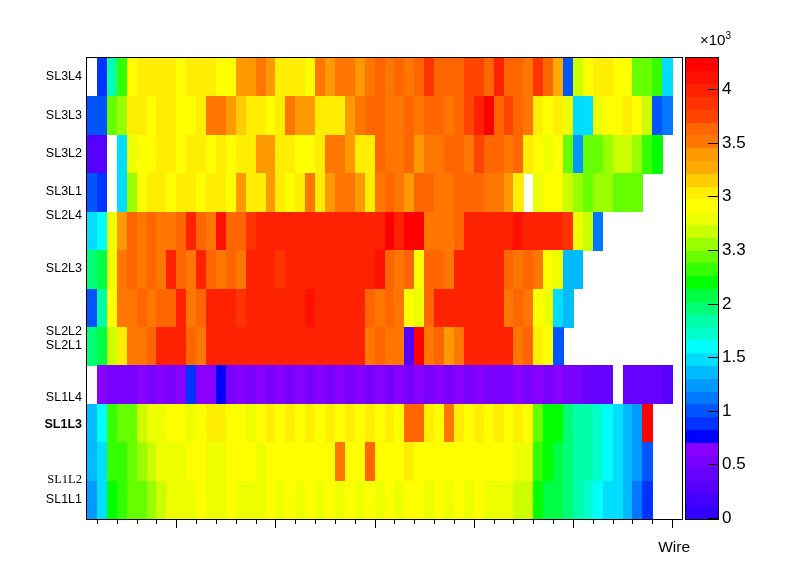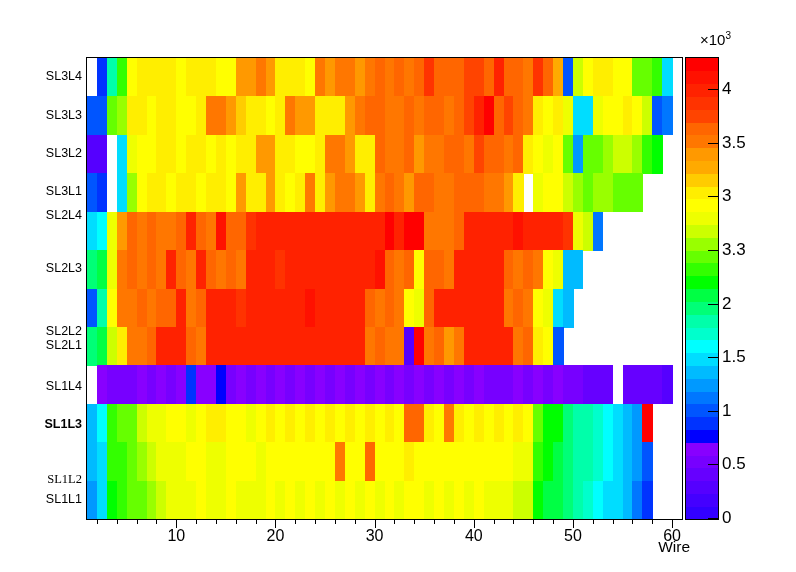--- a/index.html
+++ b/index.html
@@ -107,21 +107,21 @@
 
   <div id="ylabels">
       <div class="ylab" style="top: 19.2083px;">SL3L4</div>
       <div class="ylab" style="top: 57.625px;">SL3L3</div>
       <div class="ylab" style="top: 96.0417px;">SL3L2</div>
       <div class="ylab" style="top: 134.458px;">SL3L1</div>
       <div class="ylab" style="top: 158px; text-align: right;">SL2L4</div>
       <div class="ylab" style="top: 211.292px;">SL2L3</div>
       <div class="ylab" style="top: 249.708px; margin-top: 24px;">SL2L2</div>
       <div class="ylab" style="top: 288.125px;">SL2L1</div>
-      <div class="ylab" style="top: 329px;">SL1L4</div>
+      <div class="ylab" style="top: 340px;">SL1L4</div>
       <div class="ylab" style="top: 367px; font-weight: bold;">SL1L3</div>
       <div class="ylab" style="top: 422px; font-family: Liberation Serif, serif;">SL1L2</div>
       <div class="ylab" style="top: 441.792px;">SL1L1</div>
     </div>
   <div id="yticks">
       <div class="ytick" style="top: 19px;"></div>
       <div class="ytick" style="top: 58px;"></div>
       <div class="ytick" style="top: 96px;"></div>
       <div class="ytick" style="top: 134px;"></div>
       <div class="ytick" style="top: 173px;"></div>
@@ -821,28 +821,20 @@
       <div class="xtick minor" style="left: 426.4px;"></div>
       <div class="xtick minor" style="left: 446.3px;"></div>
       <div class="xtick minor" style="left: 466.1px;"></div>
       <div class="xtick major" style="left: 485.9px;"></div>
       <div class="xtick minor" style="left: 505.8px;"></div>
       <div class="xtick minor" style="left: 525.6px;"></div>
       <div class="xtick minor" style="left: 545.4px;"></div>
       <div class="xtick minor" style="left: 565.3px;"></div>
       <div class="xtick major" style="left: 585.1px;"></div>
     </div>
-  <div id="xlabels">
-      <div class="xlab" style="left: 89.3px;">10</div>
-      <div class="xlab" style="left: 188.4px;">20</div>
-      <div class="xlab" style="left: 287.6px;">30</div>
-      <div class="xlab" style="left: 386.8px;">40</div>
-      <div class="xlab" style="left: 485.9px;">50</div>
-      <div class="xlab" style="left: 585.1px;">60</div>
-    </div>
   <div id="xtitle">Wire</div>
 
   <div id="pal-exp"><span>×10</span><sup>3</sup></div>
   <div id="palette">
       <svg width="32" height="461" shape-rendering="crispEdges">
         <rect x="0" y="448.194" width="32" height="13.406" fill="#3300ff"></rect>
         <rect x="0" y="435.389" width="32" height="13.406" fill="#4400ff"></rect>
         <rect x="0" y="422.583" width="32" height="13.406" fill="#5500ff"></rect>
         <rect x="0" y="409.778" width="32" height="13.406" fill="#6600ff"></rect>
         <rect x="0" y="396.972" width="32" height="13.406" fill="#7700ff"></rect>

